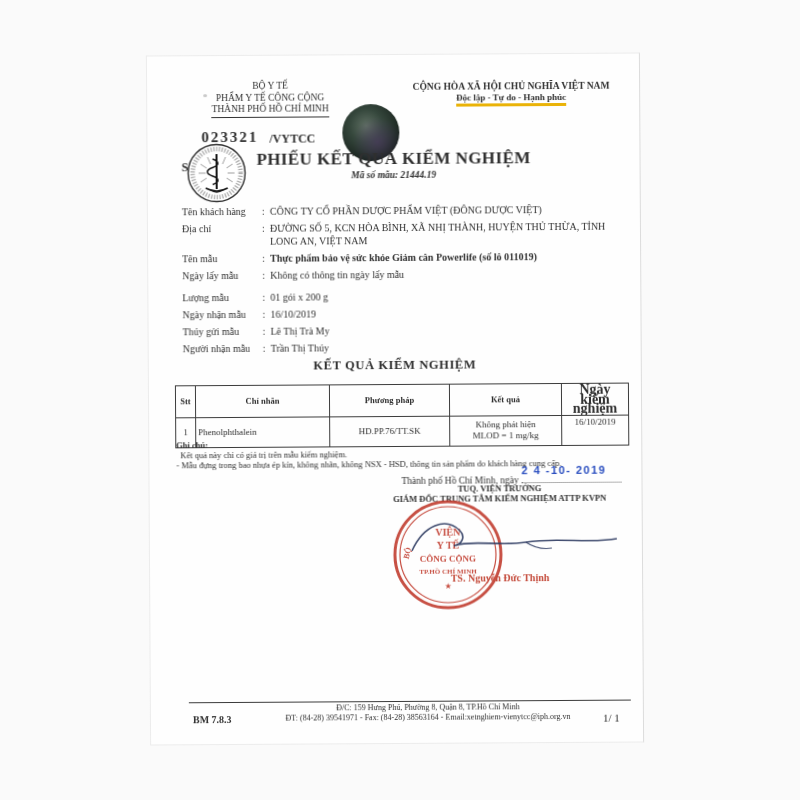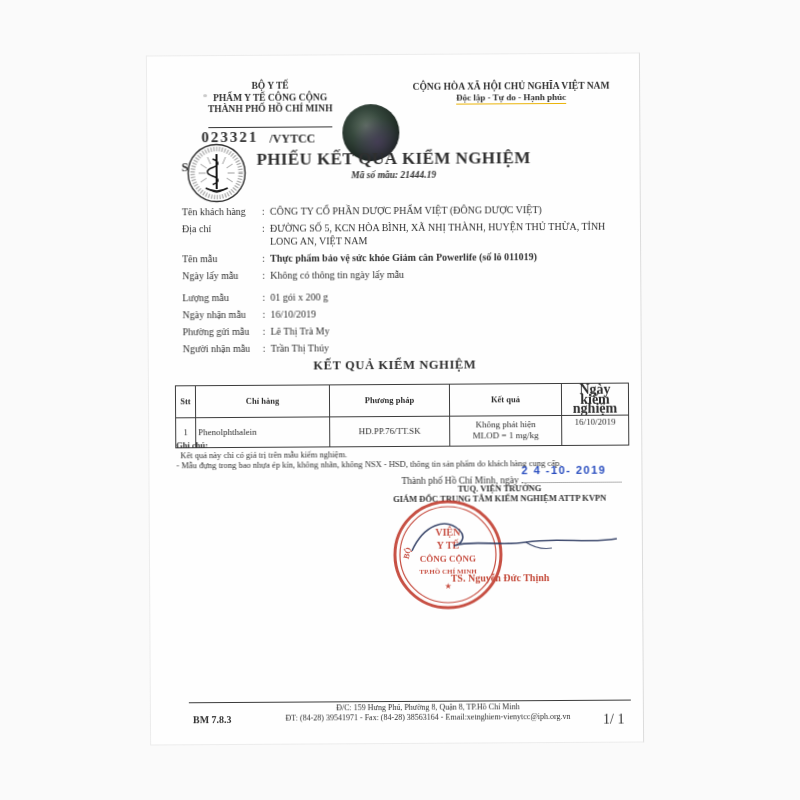--- a/index.html
+++ b/index.html
@@ -5,26 +5,26 @@
   html,body{margin:0;padding:0;background:#fafafa;}
   .stage{position:relative;width:800px;height:800px;overflow:hidden;
          font-family:"Liberation Serif","DejaVu Serif",serif;color:#2f2f2f;}
   .page{position:absolute;left:148px;top:54px;width:492px;height:688px;
         background:#fefefe;border:1px solid rgba(0,0,0,0.07);
         border-right:1px solid rgba(0,0,0,0.13);
         transform:rotate(-0.35deg);filter:blur(0.25px);}
   .abs{position:absolute;}
   .b{font-weight:bold;}
   
-  .hdr-left{left:28px;top:25px;width:190px;font-size:9.5px;font-weight:bold;line-height:11.5px;text-align:center;}
-  .hdr-left .u{display:inline-block;border-bottom:1px solid #333;padding-bottom:11px;}
+  .hdr-left{left:28px;top:25px;width:190px;font-size:9.5px;font-weight:normal;line-height:11.5px;text-align:center;}
+  .hdr-left .u{display:inline-block;border-bottom:1px solid #333;padding-bottom:1px;}
   .hdr-right{left:242px;top:27px;width:244px;text-align:center;}
   .hdr-right .l1{font-size:9.5px;font-weight:bold;}
   .hdr-right .l2{font-size:9px;font-weight:bold;margin-top:1px;}
-  .hdr-right .l2 span{display:inline-block;border-bottom:1px solid #eab308;padding-bottom:1px;}
+  .hdr-right .l2 span{display:inline-block;border-bottom:3px solid #eab308;padding-bottom:1px;}
   .so-label{left:34px;top:82px;font-size:12px;font-weight:bold;margin-top:22px;}
   .so-num{left:54px;top:73px;font-size:15px;font-weight:bold;letter-spacing:2px;}
   .so-suffix{left:122px;top:76px;font-size:12px;font-weight:bold;}
   .holo{left:195px;top:49px;width:57px;height:57px;border-radius:50%;
         background:
          radial-gradient(circle at 62% 66%, rgba(84,58,108,0.55), rgba(0,0,0,0) 48%),
          radial-gradient(circle at 42% 38%, #5f6f63 0%, #35473c 34%, #1a241f 72%, #26322c 100%);
         filter:blur(0.6px);}
   .seal{left:39px;top:87px;}
   .doc-title{left:0;top:94px;width:100%;text-align:center;font-size:17px;font-weight:bold;letter-spacing:0.4px;}
@@ -55,21 +55,21 @@
   .dotline{display:inline-block;width:100px;border-bottom:1px dotted #666;height:9px;}
   .datestamp{left:372px;top:410px;font-size:11px;font-weight:bold;letter-spacing:1.5px;color:#2b4fc0;font-family:Liberation Sans, sans-serif;}
   .auth{left:238px;top:429px;width:224px;text-align:center;font-size:8.5px;font-weight:bold;line-height:10px;}
   .stamp{left:242px;top:444px;}
   .sig{left:252px;top:452px;}
   .signer{left:238px;top:518px;width:224px;text-align:center;font-size:10px;color:#c44a3a;font-weight:bold;}
   
   .f-rule{left:38px;top:646px;width:442px;height:1px;background:#3a3a3a;}
   .f-center{left:72px;top:648px;width:410px;text-align:center;font-size:8px;line-height:10px;}
   .f-bm{left:42px;top:658px;font-size:10px;font-weight:bold;}
-  .f-page{left:452px;top:658px;font-size:14px;}
+  .f-page{left:452px;top:658px;font-size:11px;}
   .smudge{left:56px;top:38px;width:4px;height:3px;background:#c9c9c9;border-radius:50%;}
 </style>
 </head>
 <body>
 
 <div class="stage">
   <div class="page">
 
     <div class="abs smudge"></div>
 
@@ -138,21 +138,21 @@
         <span class="lab">Lượng mẫu</span>
         <span class="col">:</span>
         <span class="val">01 gói x 200 g</span>
       </div>
       <div class="frow">
         <span class="lab">Ngày nhận mẫu</span>
         <span class="col">:</span>
         <span class="val">16/10/2019</span>
       </div>
       <div class="frow">
-        <span class="lab">Phường gửi mẫu</span>
+        <span class="lab">Thúy gửi mẫu</span>
         <span class="col">:</span>
         <span class="val">Lê Thị Trà My</span>
       </div>
       <div class="frow">
         <span class="lab">Người nhận mẫu</span>
         <span class="col">:</span>
         <span class="val">Trần Thị Thúy</span>
       </div>
     </div>
 
@@ -161,21 +161,21 @@
       <colgroup>
           <col style="width:20px">
           <col style="width:134px">
           <col style="width:120px">
           <col style="width:112px">
           <col style="width:67px">
         </colgroup>
       <tbody>
           <tr>
         <th>Stt</th>
-        <th>Chỉ hàng</th>
+        <th>Chỉ nhãn</th>
         <th>Phương pháp</th>
         <th>Kết quả</th>
         <th style="font-size:14px">Ngày kiểm nghiệm</th>
       </tr>
       <tr>
         <td class="c">1</td>
         <td>Phenolphthalein</td>
         <td class="c">HD.PP.76/TT.SK</td>
         <td class="c kq">
           <div>Không phát hiện</div>

